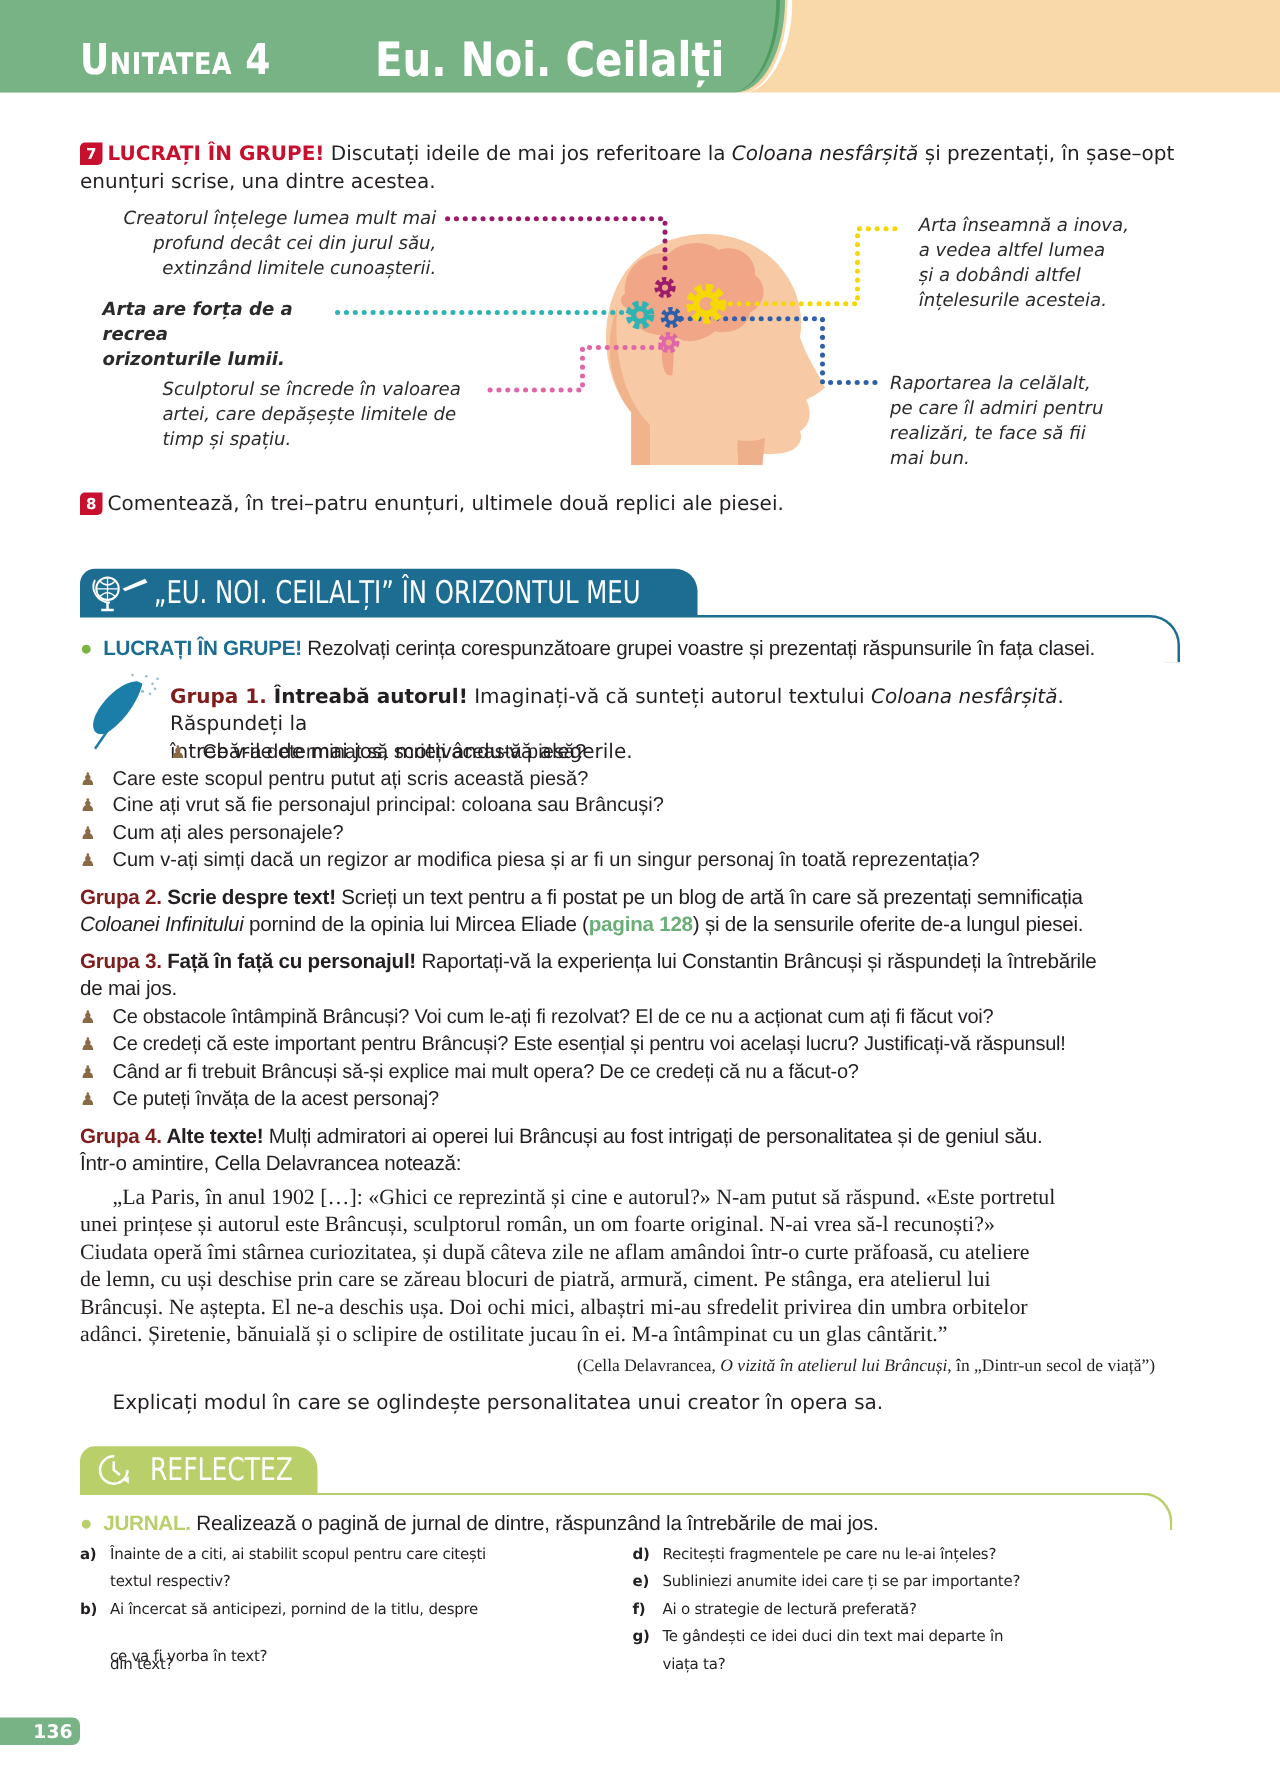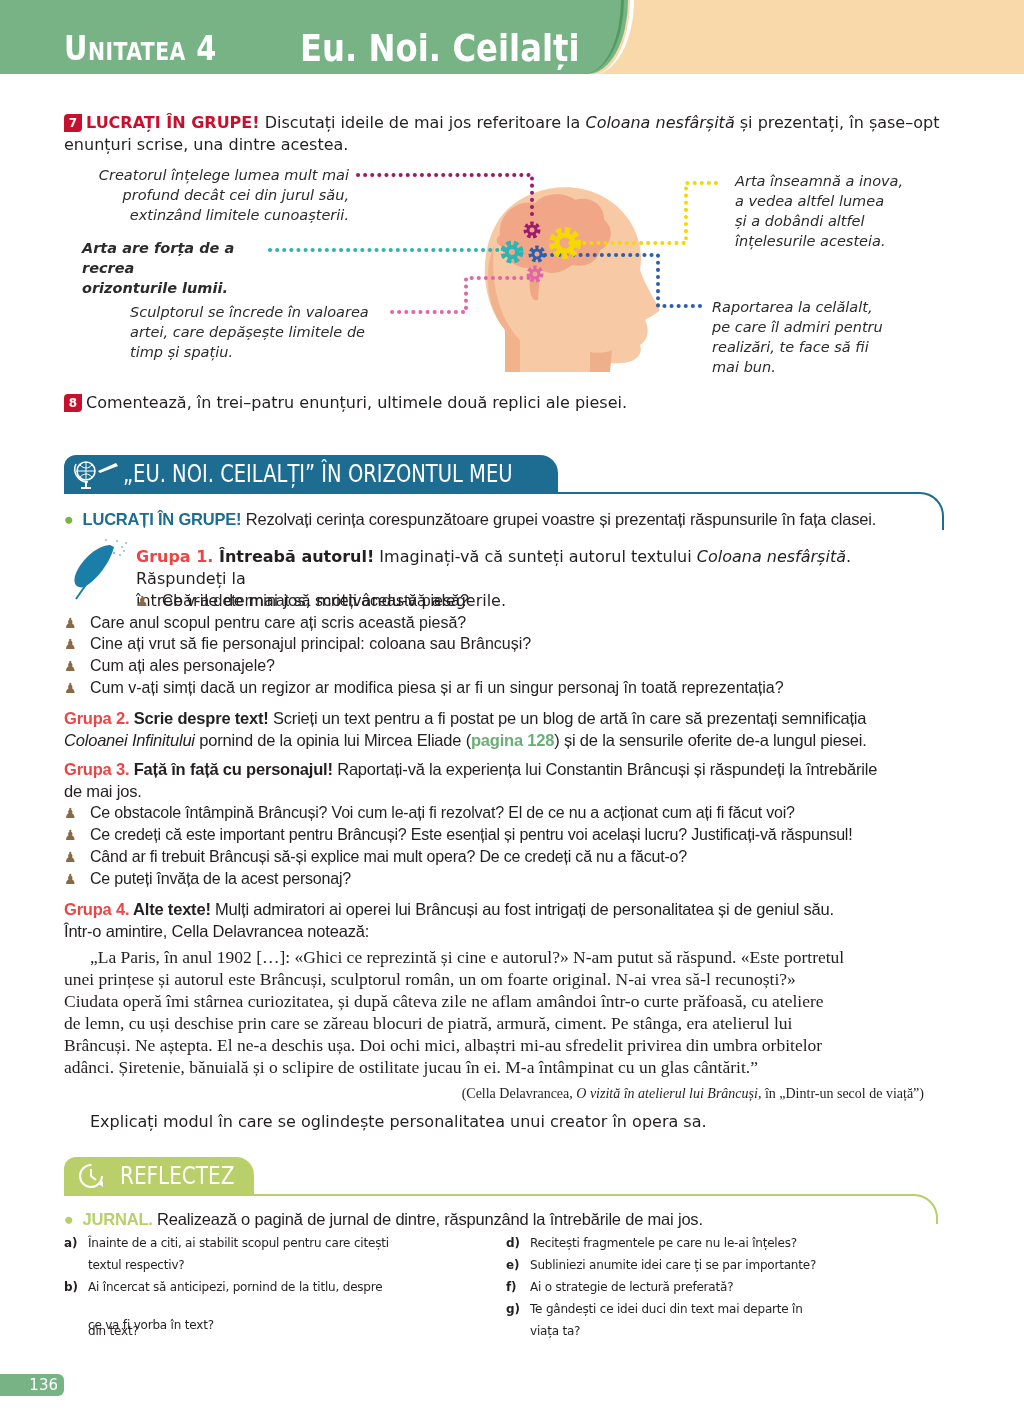--- a/index.html
+++ b/index.html
@@ -26,33 +26,33 @@
   
   .sec-tab { position: absolute; left: 64px; top: 455px; width: 494px; height: 38px; background: #1d6d93; border-top-right-radius: 18px; border-top-left-radius: 12px; }
   .sec-line { position: absolute; left: 64px; top: 492px; width: 880px; height: 38px; border-top: 2px solid #1d6d93; border-right: 2px solid #1d6d93; border-top-right-radius: 24px; }
   .sec-title { position: absolute; left: 123px; top: 459px; color: #fff; font-family: "DejaVu Sans", sans-serif; font-size: 25px; transform: scaleX(0.78); transform-origin: left; white-space: nowrap; }
   .teal-b { color: #1d6d93; font-weight: bold; }
   .bullet { color: #7cb342; }
   .cond { font-family: "Liberation Sans", sans-serif; font-size: 16.5px; letter-spacing: -0.2px; }
 
   .q { position: absolute; left: 64px; font-family: Liberation Sans, sans-serif; font-size: 16px; line-height: 22px; white-space: nowrap; }
   .q .pawn { display: inline-block; width: 18px; margin-right: 8px; color: #8a6a44; font-size: 14px; }
-  .gb { color: #ef4444; font-weight: bold; }
+  .gb { color: #7f1d1d; font-weight: bold; }
   .green-b { color: #6aaf78; font-weight: bold; text-align: right; }
   .serif { font-family: "Liberation Serif", "DejaVu Serif", serif; font-size: 17.5px; line-height: 22px; color: #231f20; }
 
   
   .ref-tab { position: absolute; left: 64px; top: 1157px; width: 190px; height: 38px; background: #b8cf6a; border-top-right-radius: 18px; border-top-left-radius: 12px; }
   .ref-line { position: absolute; left: 64px; top: 1194px; width: 874px; height: 30px; border-top: 2px solid #b8cf6a; border-right: 2px solid #b8cf6a; border-top-right-radius: 24px; }
   .ref-title { position: absolute; left: 120px; top: 1161px; color: #fff; font-family: "DejaVu Sans", sans-serif; font-size: 25px; transform: scaleX(0.8); transform-origin: left; }
   .jur { color: #b8cf6a; font-weight: bold; }
   .li { position: absolute; font-family: "DejaVu Sans", sans-serif; font-size: 12px; line-height: 22px; }
   .li b { display: inline-block; width: 24px; }
 
-  .pagenum { position: absolute; left: 0; top: 1374px; width: 64px; height: 22px; background: #77b385; border-radius: 0 6px 6px 0; color: #fff; font-weight: normal; font-size: 15px; text-align: right; padding-right: 6px; line-height: 22px; font-family: "DejaVu Sans", sans-serif; }
+  .pagenum { position: absolute; left: 0; top: 1374px; width: 64px; height: 22px; background: #77b385; border-radius: 0 6px 6px 0; color: #fff; font-weight: bold; font-size: 15px; text-align: right; padding-right: 6px; line-height: 22px; font-family: "DejaVu Sans", sans-serif; }
 </style>
 </head>
 <body>
 
 <div class="hdr">
   <div class="hdr-green"></div>
   <div class="hdr-edge"></div>
   <div class="hdr-edge2"></div>
   <div class="hdr-unit"><span>U</span><span class="sm">NITATEA</span> <span>4</span></div>
   <div class="hdr-title">Eu. Noi. Ceilalți</div>
@@ -162,21 +162,21 @@
       <circle cx="52" cy="16" r="1.2"></circle>
       <circle cx="62" cy="14" r="1"></circle>
     </g>
 </svg>
 
 <div class="abs txt" style="left:136px; top:546px; width:790px;">
   <span class="gb">Grupa 1.</span><b> Întreabă autorul!</b><span> Imaginați-vă că sunteți autorul textului </span><i>Coloana nesfârșită</i><span>. Răspundeți la</span><br>
   <span>întrebările de mai jos, motivându-vă alegerile.</span>
 </div>
 <div class="q" style="left:136px; top:590px;"><span class="pawn">♟</span><span>Ce v-a determinat să scrieți această piesă?</span></div>
-<div class="q" style="top:612px;"><span class="pawn">♟</span><span>Care anul scopul pentru care ați scris această piesă?</span></div>
+<div class="q" style="top:612px;"><span class="pawn">♟</span><span>Care este scopul pentru putut ați scris această piesă?</span></div>
 <div class="q" style="top:633px;"><span class="pawn">♟</span><span>Cine ați vrut să fie personajul principal: coloana sau Brâncuși?</span></div>
 <div class="q" style="top:655px;"><span class="pawn">♟</span><span>Cum ați ales personajele?</span></div>
 <div class="q" style="top:677px;"><span class="pawn">♟</span><span>Cum v-ați simți dacă un regizor ar modifica piesa și ar fi un singur personaj în toată reprezentația?</span></div>
 
 <div class="abs cond" style="left:64px; top:707px; width:880px; line-height:22px; font-size:16.5px;">
   <span class="gb">Grupa 2.</span><b> Scrie despre text!</b><span> Scrieți un text pentru a fi postat pe un blog de artă în care să prezentați semnificația</span><br>
   <i>Coloanei Infinitului</i><span> pornind de la opinia lui Mircea Eliade (</span><span class="green-b">pagina 128</span><span>) și de la sensurile oferite de-a lungul piesei.</span>
 </div>
 
 <div class="abs cond" style="left:64px; top:758px; width:880px; line-height:22px; font-size:16.5px;">

